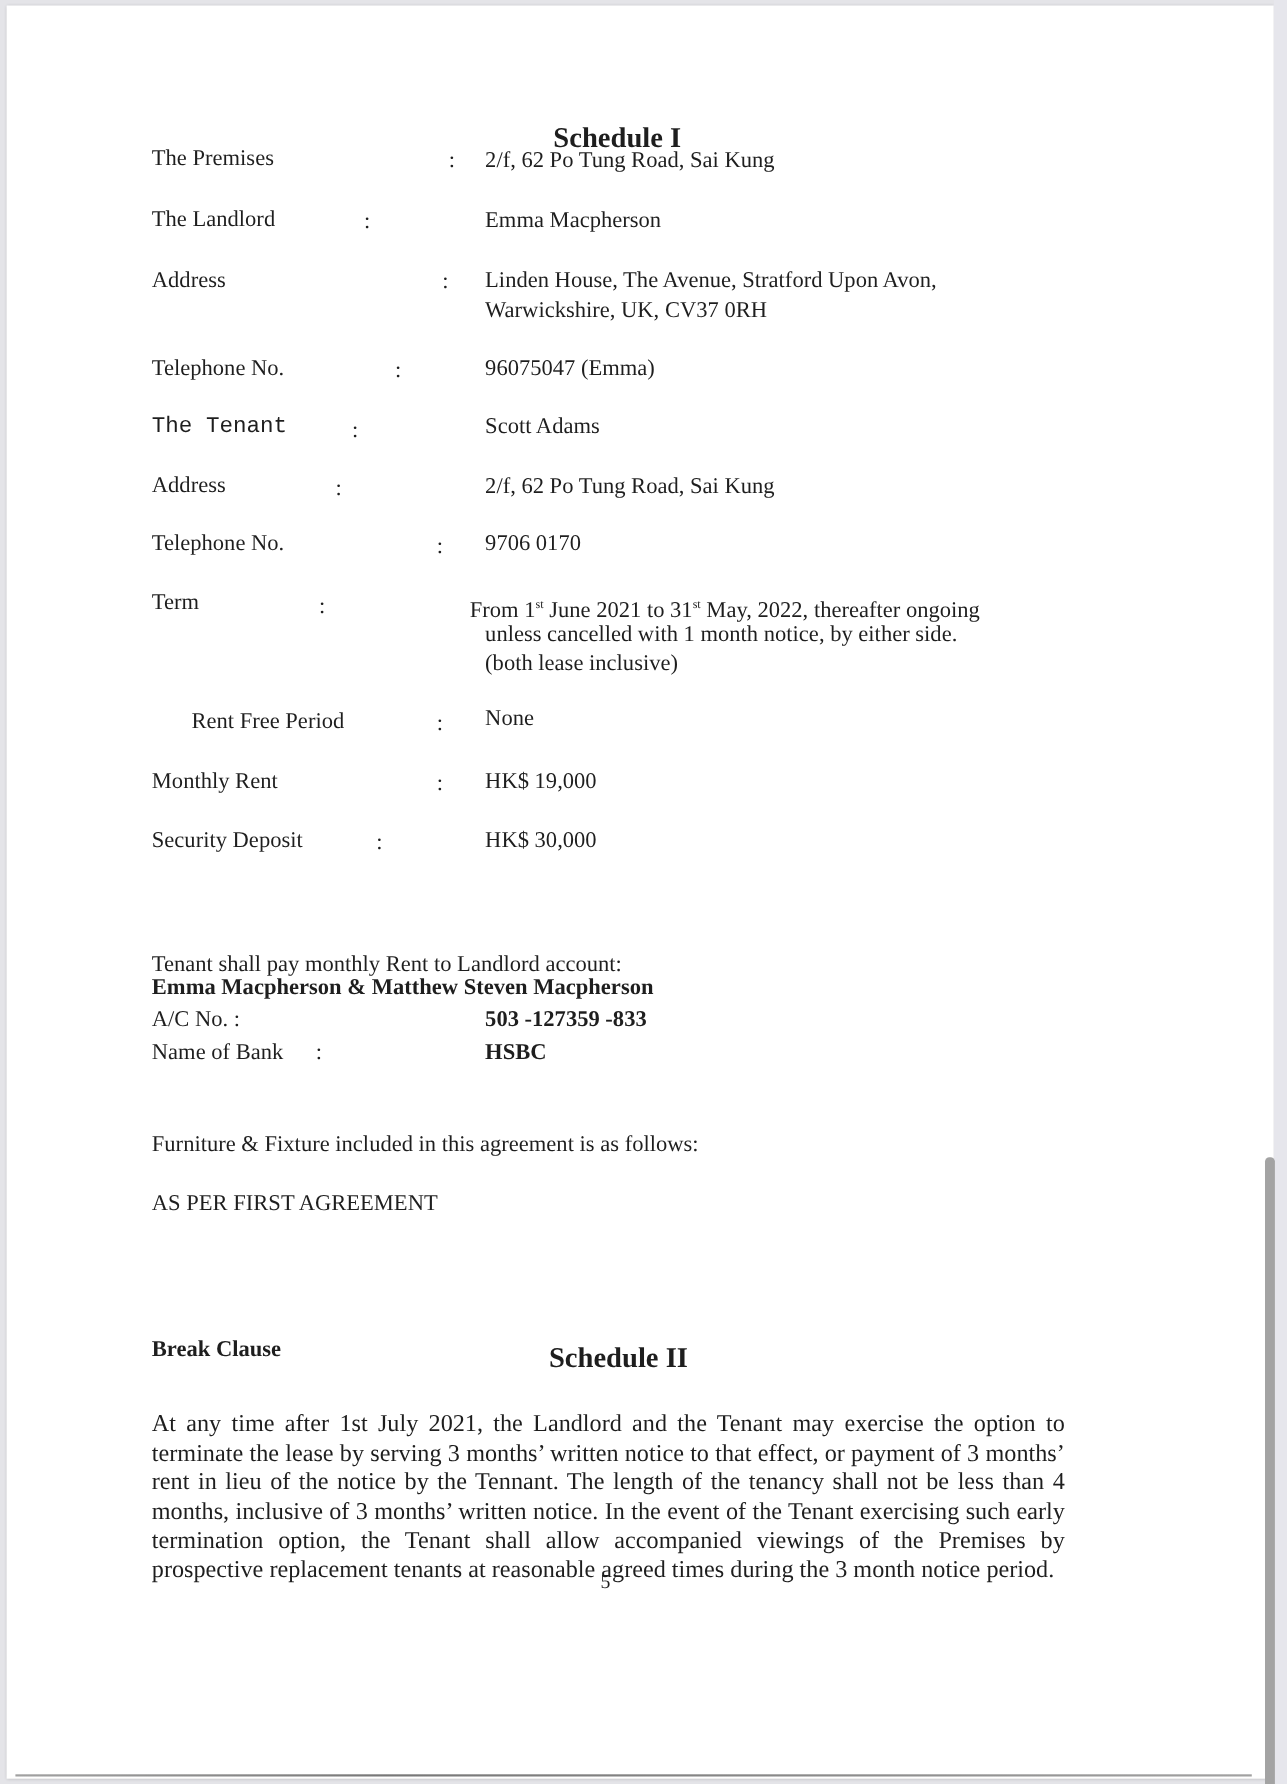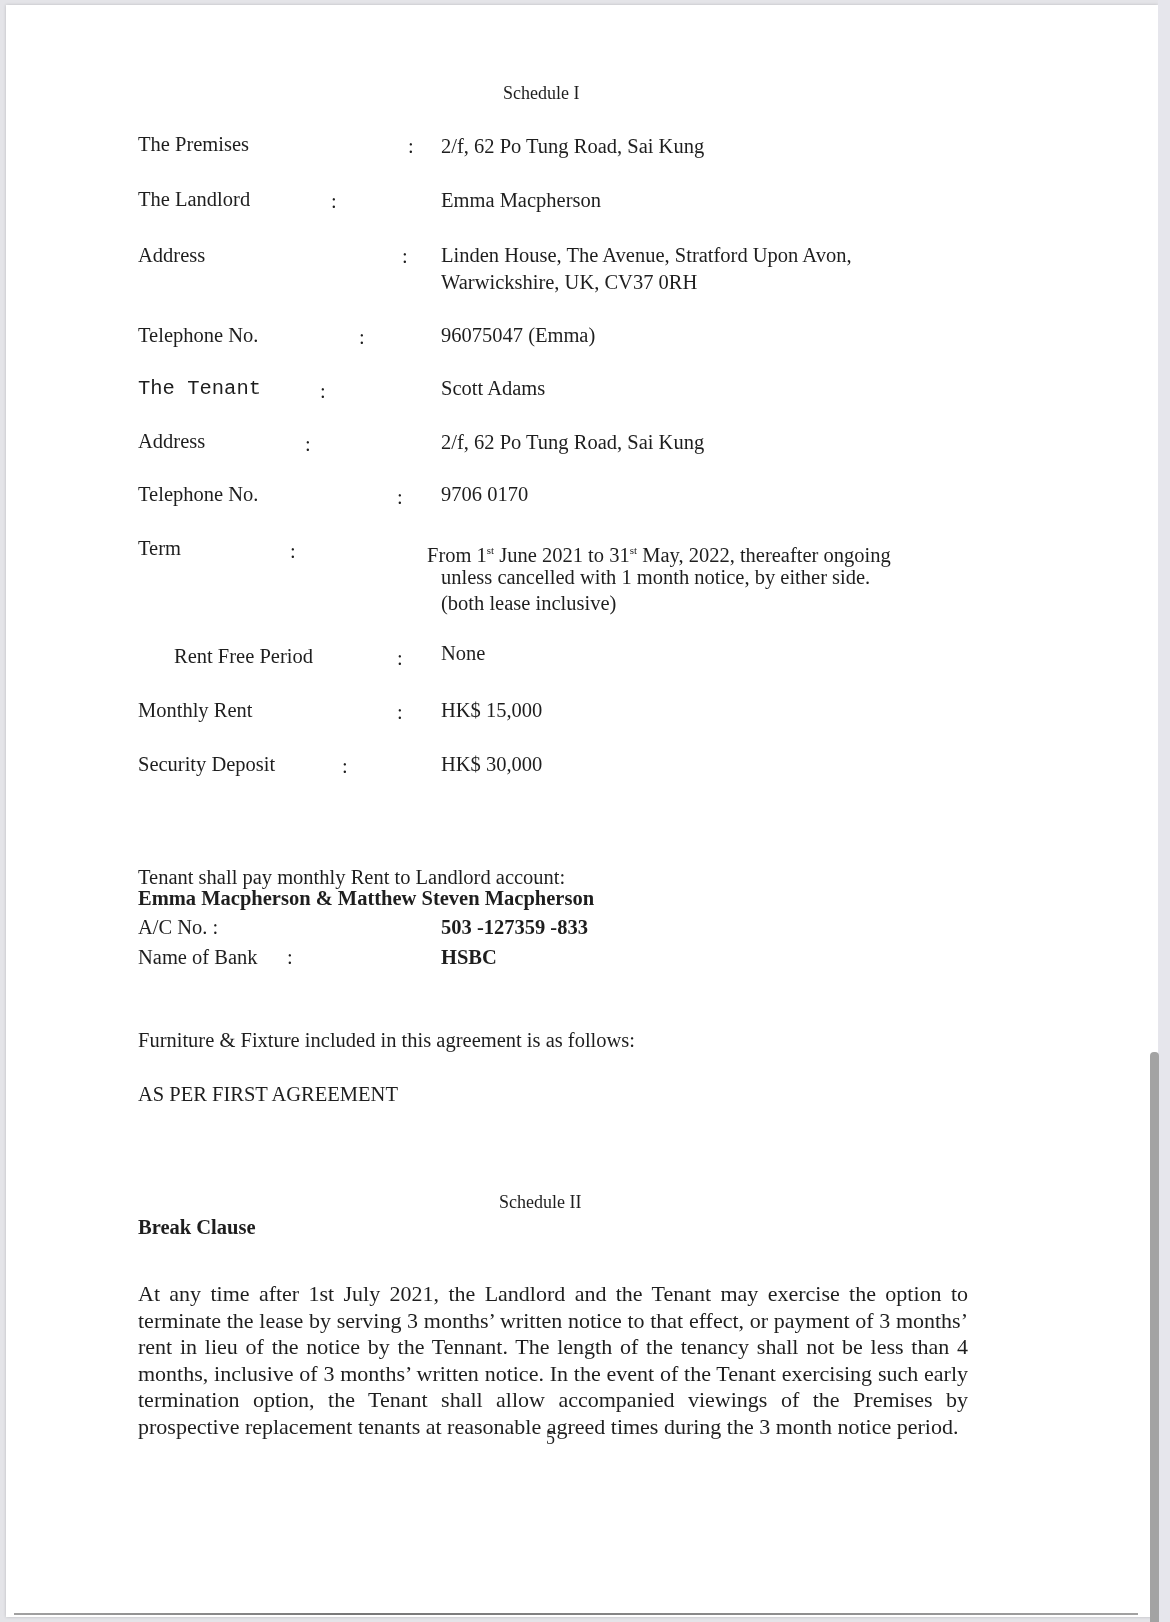--- a/index.html
+++ b/index.html
@@ -14,21 +14,21 @@
       background: #ffffff;
       box-shadow: 0 0 3px rgba(0,0,0,0.18);
     }
     .page-bottom-line {
       position: absolute; left: 8px; right: 20px; bottom: 2px; height: 2px;
       background: linear-gradient(to right, #8a8a8a, #555 30%, #6a6a6a 60%, #8a8a8a);
       opacity: 0.8;
     }
     .abs { position: absolute; white-space: nowrap; font-size: 20.5px; line-height: 27px; }
     .bold { font-weight: bold; }
-    .heading { font-weight: normal; font-size: 18px; }
+    .heading { font-weight: bold; font-size: 26px; margin-top: 32px; }
     .colon { position: absolute; font-size: 20.5px; line-height: 27px; }
     .para {
       position: absolute; left: 138px; top: 1281px; width: 830px;
       font-size: 22px; line-height: 26.5px; text-align: justify;
     }
     .scrollbar-track {
       position: absolute; right: 0; top: 0; width: 12px; height: 1622px;
       background: #e6e6ec;
     }
     .scrollbar-thumb {
@@ -98,21 +98,21 @@
 
 <div>
   <div class="abs" style="left:138px;top:643px;margin-left:36px;">Rent Free Period</div>
   <div class="colon" style="left:397px;top:645px;">:</div>
   <div class="abs" style="left:441px;top:640px;">None</div>
 </div>
 
 <div>
   <div class="abs" style="left:138px;top:697px;">Monthly Rent</div>
   <div class="colon" style="left:397px;top:699px;">:</div>
-  <div class="abs" style="left:441px;top:697px;">HK$ 15,000</div>
+  <div class="abs" style="left:441px;top:697px;">HK$ 19,000</div>
 </div>
 
 <div>
   <div class="abs" style="left:138px;top:751px;">Security Deposit</div>
   <div class="colon" style="left:342px;top:753px;">:</div>
   <div class="abs" style="left:441px;top:751px;">HK$ 30,000</div>
 </div>
 
 <div class="abs" style="left:138px;top:864px;">Tenant shall pay monthly Rent to Landlord account:</div>
 <div class="abs bold" style="left:138px;top:885px;">Emma Macpherson &amp; Matthew Steven Macpherson</div>

